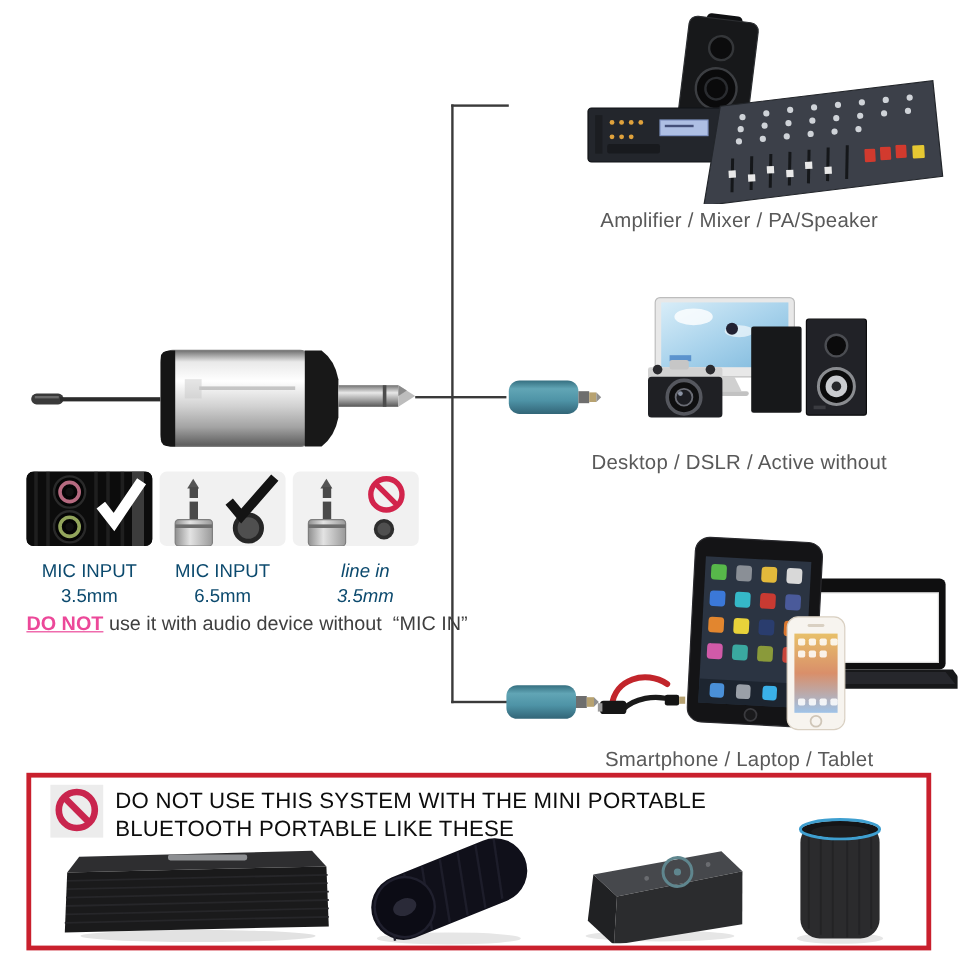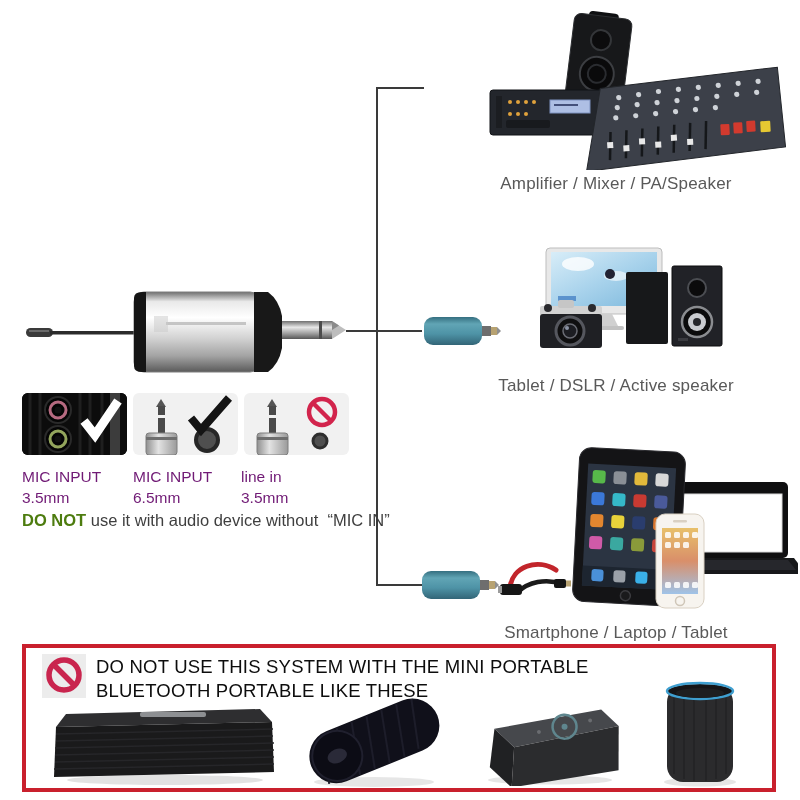--- a/index.html
+++ b/index.html
@@ -2,23 +2,23 @@
 <html><head>
 <meta charset="utf-8">
 <style>
   html,body{margin:0;padding:0;background:#fff;}
   .canvas{position:relative;width:800px;height:800px;background:#fff;overflow:hidden;
           font-family:"Liberation Sans", sans-serif;}
   .abs{position:absolute;}
   .line{position:absolute;background:#3a3a3a;}
   .caption{position:absolute;width:300px;text-align:center;font-size:17px;color:#595959;letter-spacing:.2px;}
   .panel{position:absolute;width:105px;height:62px;border-radius:6px;overflow:hidden;}
-  .panel-label{position:absolute;width:105px;font-size:15.5px;color:#701a75;line-height:21px;}
+  .panel-label{position:absolute;width:105px;text-align:center;font-size:15.5px;color:#0c4a6e;line-height:21px;}
   .mic-warning{position:absolute;left:22px;top:511px;font-size:16.5px;color:#3f3f3f;white-space:pre-wrap;}
-  .mic-warning .donot{font-weight:bold;color:#4d7c0f;}
+  .mic-warning .donot{font-weight:bold;color:#ec4899;text-decoration:underline;}
   .warnbox{position:absolute;left:22px;top:644px;width:754px;height:148px;border:4px solid #c9202d;box-sizing:border-box;}
   .warnbox-icon{position:absolute;left:16px;top:6px;width:44px;height:44px;background:#ececec;}
   .warnbox-text{position:absolute;left:70px;top:7px;font-size:18.5px;line-height:24px;color:#0d0d0d;letter-spacing:.2px;}
 </style>
 </head>
 <body>
 
 <div class="canvas">
 
   <div class="line" style="left:376px;top:87px;width:2px;height:499px;"></div>
@@ -214,21 +214,21 @@
       <rect x="88" y="26" width="42" height="72" rx="2" fill="#17181a"></rect>
       <rect x="134" y="20" width="50" height="80" rx="2" fill="#212227" stroke="#0c0c0e"></rect>
       <circle cx="159" cy="42" r="9" fill="#0b0b0c" stroke="#4b4d52" stroke-width="2"></circle>
       <circle cx="159" cy="76" r="15" fill="#0b0b0c" stroke="#8a8c90" stroke-width="2.5"></circle>
       <circle cx="159" cy="76" r="9" fill="#caccd0"></circle>
       <circle cx="159" cy="76" r="4" fill="#26272b"></circle>
       <rect x="140" y="92" width="10" height="3" fill="#3a3b40"></rect>
     </g>
   </svg>
   <div class="caption" style="left:466px;top:376px;">
-    <span>Tablet / DSLR / Active speaker</span>
+    <span>Desktop / DSLR / Active without</span>
   </div>
 
   <svg class="abs" style="left:572px;top:442px;" width="226" height="170" viewBox="0 0 226 170">
     <defs>
       <linearGradient id="iph" x1="0" y1="0" x2="0" y2="1">
         <stop offset="0" stop-color="#e8c06a"></stop>
           <stop offset="0.5" stop-color="#d98f6a"></stop>
           <stop offset="1" stop-color="#9fc3e8"></stop>
       </linearGradient>
     </defs>
@@ -350,21 +350,21 @@
   </div>
 
   <div class="panel-label" style="left:22px;top:466px;">
     <div>MIC INPUT</div>
     <div>3.5mm</div>
   </div>
   <div class="panel-label" style="left:133px;top:466px;">
     <div>MIC INPUT</div>
     <div>6.5mm</div>
   </div>
-  <div class="panel-label" style="left:241px;top:466px;">
+  <div class="panel-label" style="left:252px;top:466px;font-style:italic;">
     <div>line in</div>
     <div>3.5mm</div>
   </div>
 
   <div class="mic-warning"><span class="donot">DO NOT</span><span> use it with audio device without  “MIC IN”</span></div>
 
   <div class="warnbox">
     <div class="warnbox-icon">
       <svg width="44" height="44" viewBox="0 0 44 44">
         <circle cx="22" cy="21" r="15" fill="none" stroke="#c9254e" stroke-width="5.5"></circle>

